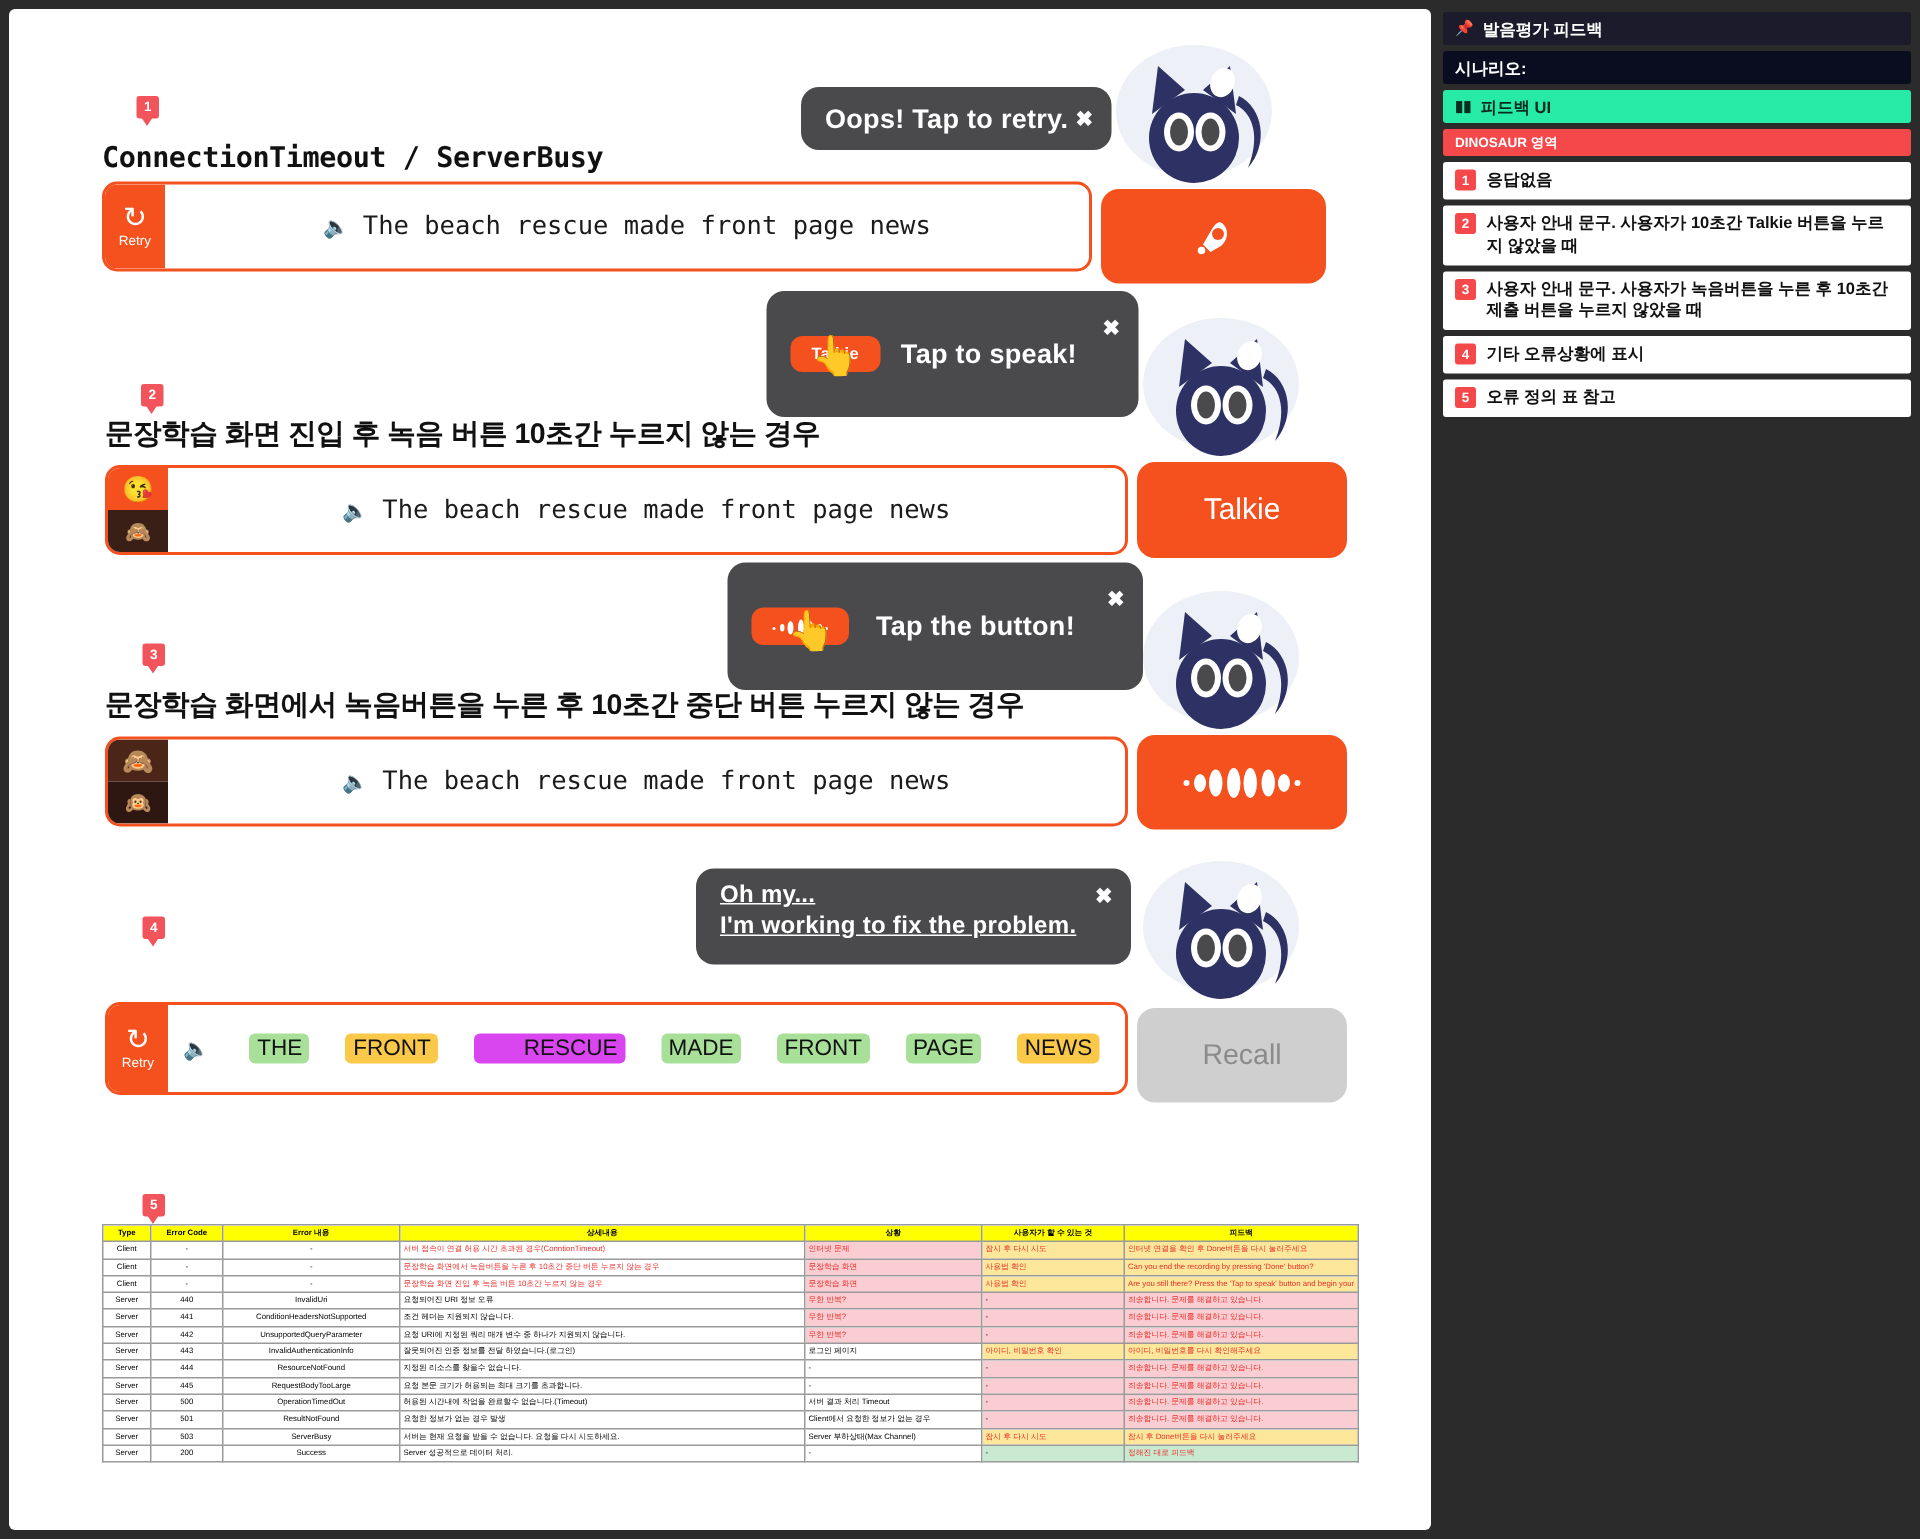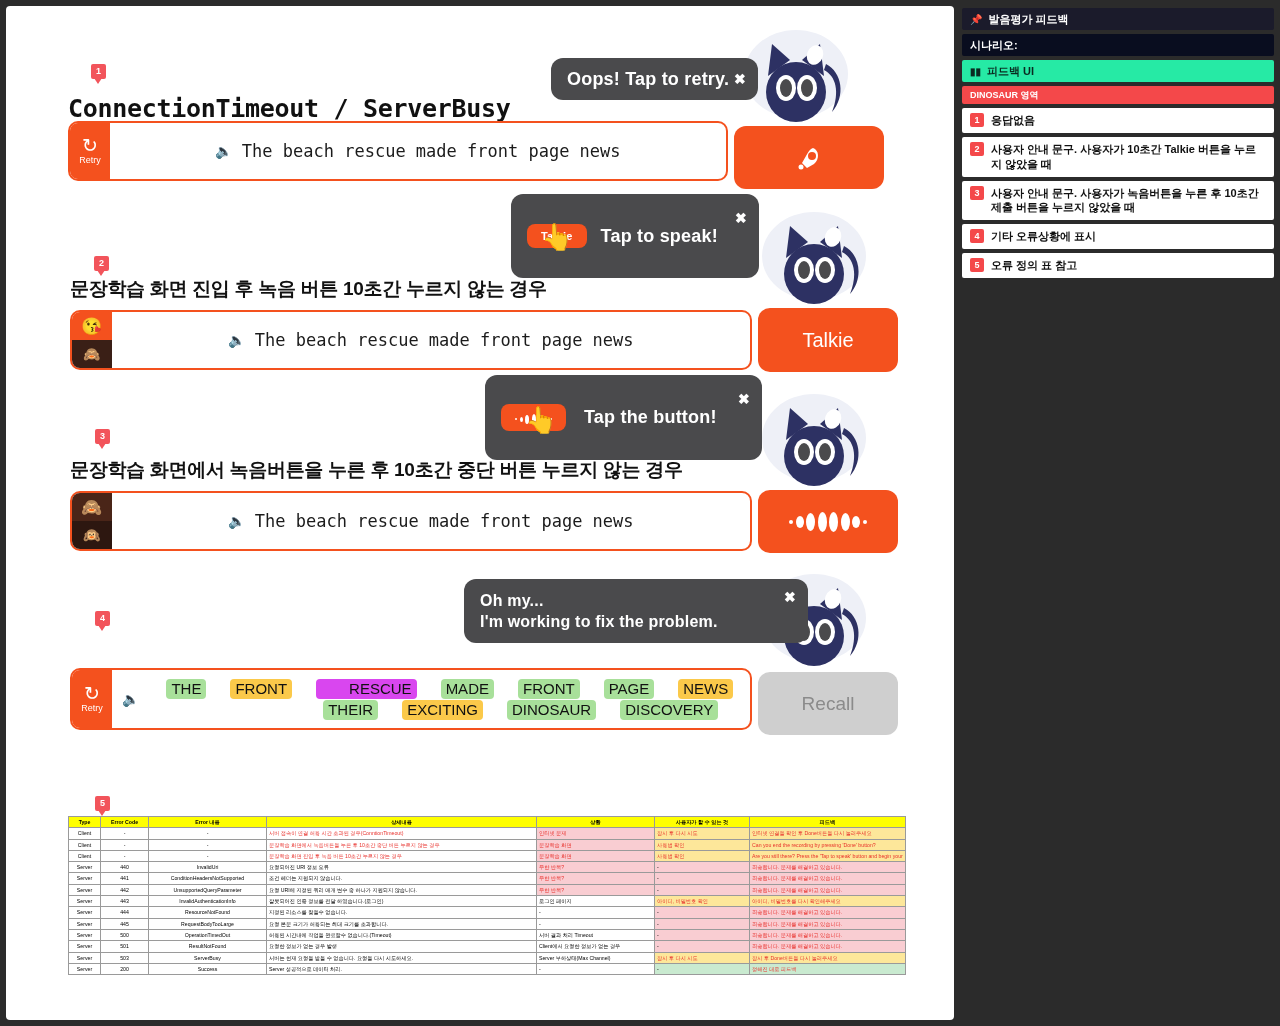--- a/index.html
+++ b/index.html
@@ -39,21 +39,21 @@
   }
 
   
   .sec-title {
     position: absolute;
     font-weight: bold;
     color: #111;
     white-space: nowrap;
     letter-spacing: -0.3px;
   }
-  .sec-title.en { font-size: 25px; font-family: "DejaVu Sans Mono", monospace; }
+  .sec-title.en { font-size: 19px; font-family: "DejaVu Sans Mono", monospace; }
   .sec-title.ko { font-size: 19px; }
   .sec-title.num { font-size: 21px; }
 
   
   .bar {
     position: absolute;
     height: 60px;
     border: 2.5px solid #f4511e;
     border-radius: 10px;
     background: #fff;
@@ -294,21 +294,21 @@
     </div>
 
     <div class="act-btn" style="left:728px; top:120px; width:150px; height:63px;">
       <svg width="32" height="32" viewBox="0 0 32 32">
         <path d="M20 6 C26 8 27 17 21 22 L14 26 L9 21 L13 14 C16 9 17 7 20 6 Z" fill="#fff"></path>
         <circle cx="19" cy="14" r="4" fill="#f4511e"></circle>
         <circle cx="8" cy="25" r="2.5" fill="#fff"></circle>
       </svg>
     </div>
 
-    <div class="tip" style="left:545px; top:52px; width:207px; height:42px;">
+    <div class="tip" style="left:528px; top:52px; width:207px; height:42px;">
       <span>Oops! Tap to retry.</span>
       <span class="x">✖</span>
     </div>
 
     <div class="pin" style="left:88px; top:250px;">2</div>
     <div class="sec-title ko" style="left:64px; top:270px;">문장학습 화면 진입 후 녹음 버튼 10초간 누르지 않는 경우</div>
 
     <div class="bar" style="left:64px; top:304px; width:682px;">
       <div style="display:flex;flex-direction:column;flex:0 0 40px;">
         <div class="face-top">😘</div>
@@ -422,26 +422,20 @@
             <span class="w green">THE</span>
             <span class="w yellow">FRONT</span>
             <span class="w red">RESCUE</span>
             <span class="w green">MADE</span>
             <span class="w green">FRONT</span>
             <span class="w green">PAGE</span>
             <span class="w yellow">NEWS</span>
             <span class="w green">AS</span>
             <span class="w red">DID</span>
           </div>
-          <div class="wline">
-            <span class="w green">THEIR</span>
-            <span class="w yellow">EXCITING</span>
-            <span class="w green">DINOSAUR</span>
-            <span class="w green">DISCOVERY</span>
-          </div>
         </div>
       </div>
     </div>
 
     <div class="avatar" style="left:752px; top:562px;">
       <svg width="118" height="100" viewBox="0 0 118 100">
         <ellipse cx="56" cy="50" rx="52" ry="44" fill="#eef0f7"></ellipse>
         <path d="M28 52 L32 20 L50 36 Z" fill="#2d3163"></path>
         <path d="M84 52 L80 20 L62 36 Z" fill="#2d3163"></path>
         <ellipse cx="56" cy="68" rx="30" ry="30" fill="#2d3163"></ellipse>
@@ -451,21 +445,21 @@
         <ellipse cx="67" cy="64" rx="6" ry="9" fill="#4a4a4c"></ellipse>
         <ellipse cx="75" cy="31" rx="8" ry="10" fill="#fff" transform="rotate(20 75 31)"></ellipse>
         <path d="M86 40 C102 48 106 72 92 88 C100 68 96 52 84 46 Z" fill="#2d3163"></path>
       </svg>
     </div>
 
     <div class="act-btn grey" style="left:752px; top:666px; width:140px; height:63px;">
       <span>Recall</span>
     </div>
 
-    <div class="tip block" style="left:458px; top:573px; width:344px; height:64px; align-items:flex-end; padding-top:8px;">
+    <div class="tip block" style="left:458px; top:573px; width:290px; height:64px; align-items:flex-start; padding-top:8px;text-decoration:underline;">
       <div class="tip-lines">
         <div>Oh my...</div>
         <div>I'm working to fix the problem.</div>
       </div>
       <span class="x" style="top:10px;">✖</span>
     </div>
 
     <div class="pin" style="left:89px; top:790px;">5</div>
 
     <div class="tbl-wrap" style="left:0; top:0; position:absolute; left:62px; top:810px;">

